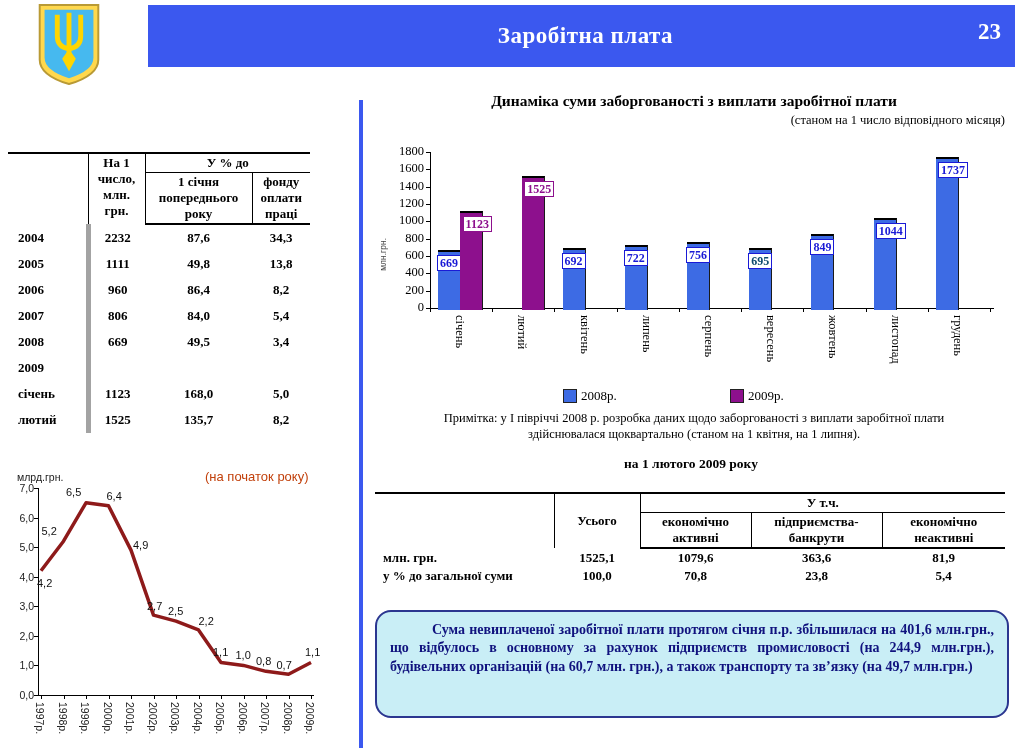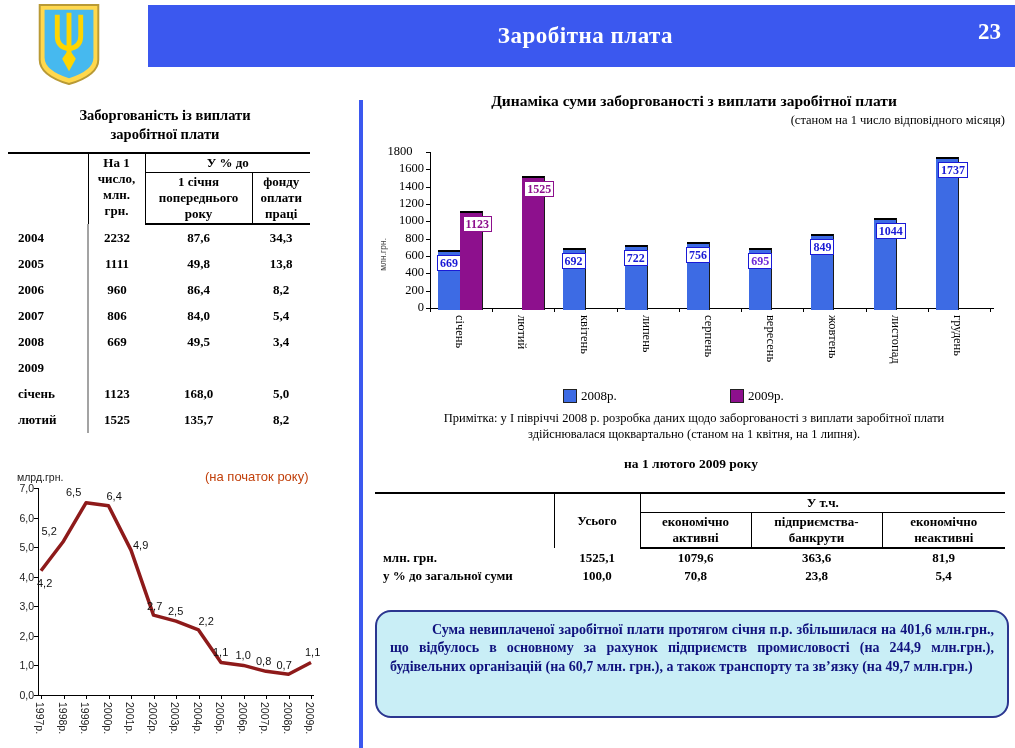--- a/index.html
+++ b/index.html
@@ -20,21 +20,21 @@
   #table1{left:8px;top:152px;width:302px;font-size:13px;}
   #table1 td{padding:1px 2px;vertical-align:top;}
   #table1 .hdrA td{border-top:2px solid #000;}
   #table1 td.c1h{border-right:1px solid #000;}
   #table1 td.c2h{border-right:1px solid #000;text-align:center;}
   #table1 td.spanhdr{border-bottom:1px solid #000;text-align:center;}
   #table1 td.c3h{border-right:1px solid #000;text-align:center;}
   #table1 td.c4h{text-align:center;}
   #table1 tr.hdrline td{border-bottom:2px solid #000;}
   #table1 tbody td{height:24px;vertical-align:middle;}
-  #table1 tbody td:first-child{border-right:2px solid #a3a3a3;padding-left:10px;margin-top:38px;}
+  #table1 tbody td:first-child{border-right:5px solid #a3a3a3;padding-left:10px;margin-top:38px;}
   #table1 tbody td.val{text-align:center;}
 
   
   #line-chart{left:5px;top:465px;width:332px;height:283px;font-family:"Liberation Sans",sans-serif;}
   .lc-unit{left:12px;top:6px;font-size:10.5px;color:#222;}
   .lc-note{left:200px;top:4px;font-size:13px;color:#c2410c;font-family:Liberation Sans, sans-serif;}
   .lc-ylab{width:26px;text-align:right;font-size:10.5px;color:#222;}
   .lc-xlab{writing-mode:vertical-rl;font-size:10.5px;color:#222;white-space:nowrap;}
   .lc-ptlab{font-size:11px;color:#111;white-space:nowrap;}
   .axis{background:#000;}
@@ -90,24 +90,20 @@
     <path d="M33,48 l-7,10 7,13 7,-13 Z" fill="#ffd500"></path>
   </svg>
 
   <div class="abs header-bar" style="background: rgb(59, 88, 239);">
     <span class="header-title">Заробітна плата</span>
     <span class="page-num">23</span>
   </div>
 
   <div class="abs divider-v" style="background: rgb(59, 88, 239);"></div>
 
-  <div class="abs t1-title">
-    <div>Заборгованість із виплати</div>
-    <div>заробітної плати</div>
-  </div>
 
   <table class="abs datatable" id="table1">
     <colgroup>
         <col style="width:80px">
         <col style="width:57px">
         <col style="width:107px">
         <col style="width:58px">
       </colgroup>
     <thead>
       <tr class="hdrA">
@@ -264,21 +260,21 @@
       <div class="bc-ylab" style="left: 6px; top: 92.6667px; position: absolute;">800</div>
       <div class="tick" style="left: 56px; top: 83.3333px; width: 4px; height: 1px; position: absolute;"></div>
       <div class="bc-ylab" style="left: 6px; top: 75.3333px; position: absolute;">1000</div>
       <div class="tick" style="left: 56px; top: 66px; width: 4px; height: 1px; position: absolute;"></div>
       <div class="bc-ylab" style="left: 6px; top: 58px; position: absolute;">1200</div>
       <div class="tick" style="left: 56px; top: 48.6667px; width: 4px; height: 1px; position: absolute;"></div>
       <div class="bc-ylab" style="left: 6px; top: 40.6667px; position: absolute;">1400</div>
       <div class="tick" style="left: 56px; top: 31.3333px; width: 4px; height: 1px; position: absolute;"></div>
       <div class="bc-ylab" style="left: 6px; top: 23.3333px; position: absolute;">1600</div>
       <div class="tick" style="left: 56px; top: 14px; width: 4px; height: 1px; position: absolute;"></div>
-      <div class="bc-ylab" style="left: 6px; top: 6px; position: absolute; text-align: center;">1800</div>
+      <div class="bc-ylab" style="left: 6px; top: 6px; position: absolute;">1800</div>
       <div class="tick" style="left: 60px; top: 170px; width: 1px; height: 4px; position: absolute;"></div>
       <div class="tick" style="left: 122.222px; top: 170px; width: 1px; height: 4px; position: absolute;"></div>
       <div class="tick" style="left: 184.444px; top: 170px; width: 1px; height: 4px; position: absolute;"></div>
       <div class="tick" style="left: 246.667px; top: 170px; width: 1px; height: 4px; position: absolute;"></div>
       <div class="tick" style="left: 308.889px; top: 170px; width: 1px; height: 4px; position: absolute;"></div>
       <div class="tick" style="left: 371.111px; top: 170px; width: 1px; height: 4px; position: absolute;"></div>
       <div class="tick" style="left: 433.333px; top: 170px; width: 1px; height: 4px; position: absolute;"></div>
       <div class="tick" style="left: 495.556px; top: 170px; width: 1px; height: 4px; position: absolute;"></div>
       <div class="tick" style="left: 557.778px; top: 170px; width: 1px; height: 4px; position: absolute;"></div>
       <div class="tick" style="left: 620px; top: 170px; width: 1px; height: 4px; position: absolute;"></div>
@@ -294,21 +290,21 @@
       <div class="bar" style="left: 192.556px; top: 110.027px; width: 22px; height: 59.9733px; position: absolute; background: rgb(61, 107, 228); border-top: 2px solid rgb(0, 0, 0); border-right: 1px solid rgb(26, 26, 26);"></div>
       <div class="bar-label" style="top: 115.027px; position: absolute; border: 1px solid rgb(26, 26, 214); color: rgb(26, 26, 214); left: 191.556px;">692</div>
       <div class="bc-xlab" style="left: 268.778px; top: 177px; height: 78px; position: absolute;">липень</div>
       <div class="bar" style="left: 254.778px; top: 107.427px; width: 22px; height: 62.5733px; position: absolute; background: rgb(61, 107, 228); border-top: 2px solid rgb(0, 0, 0); border-right: 1px solid rgb(26, 26, 26);"></div>
       <div class="bar-label" style="top: 112.427px; position: absolute; border: 1px solid rgb(26, 26, 214); color: rgb(26, 26, 214); left: 253.778px;">722</div>
       <div class="bc-xlab" style="left: 331px; top: 177px; height: 78px; position: absolute;">серпень</div>
       <div class="bar" style="left: 317px; top: 104.48px; width: 22px; height: 65.52px; position: absolute; background: rgb(61, 107, 228); border-top: 2px solid rgb(0, 0, 0); border-right: 1px solid rgb(26, 26, 26);"></div>
       <div class="bar-label" style="top: 109.48px; position: absolute; border: 1px solid rgb(26, 26, 214); color: rgb(26, 26, 214); left: 316px;">756</div>
       <div class="bc-xlab" style="left: 393.222px; top: 177px; height: 78px; position: absolute;">вересень</div>
       <div class="bar" style="left: 379.222px; top: 109.767px; width: 22px; height: 60.2333px; position: absolute; background: rgb(61, 107, 228); border-top: 2px solid rgb(0, 0, 0); border-right: 1px solid rgb(26, 26, 26);"></div>
-      <div class="bar-label" style="top: 114.767px; position: absolute; border: 1px solid rgb(26, 26, 214); color: #6d28d9; left: 378.222px;">695</div>
+      <div class="bar-label" style="top: 114.767px; position: absolute; border: 1px solid rgb(26, 26, 214); color: #0c4a6e; left: 378.222px;">695</div>
       <div class="bc-xlab" style="left: 455.444px; top: 177px; height: 78px; position: absolute;">жовтень</div>
       <div class="bar" style="left: 441.444px; top: 96.42px; width: 22px; height: 73.58px; position: absolute; background: rgb(61, 107, 228); border-top: 2px solid rgb(0, 0, 0); border-right: 1px solid rgb(26, 26, 26);"></div>
       <div class="bar-label" style="top: 101.42px; position: absolute; border: 1px solid rgb(26, 26, 214); color: rgb(26, 26, 214); left: 440.444px;">849</div>
       <div class="bc-xlab" style="left: 517.667px; top: 177px; height: 78px; position: absolute;">листопад</div>
       <div class="bar" style="left: 503.667px; top: 79.52px; width: 22px; height: 90.48px; position: absolute; background: rgb(61, 107, 228); border-top: 2px solid rgb(0, 0, 0); border-right: 1px solid rgb(26, 26, 26);"></div>
       <div class="bar-label" style="top: 84.52px; position: absolute; border: 1px solid rgb(26, 26, 214); color: rgb(26, 26, 214); left: 505.667px;">1044</div>
       <div class="bc-xlab" style="left: 579.889px; top: 177px; height: 78px; position: absolute;">грудень</div>
       <div class="bar" style="left: 565.889px; top: 19.46px; width: 22px; height: 150.54px; position: absolute; background: rgb(61, 107, 228); border-top: 2px solid rgb(0, 0, 0); border-right: 1px solid rgb(26, 26, 26);"></div>
       <div class="bar-label" style="top: 24.46px; position: absolute; border: 1px solid rgb(26, 26, 214); color: rgb(26, 26, 214); left: 567.889px;">1737</div>
     </div>

